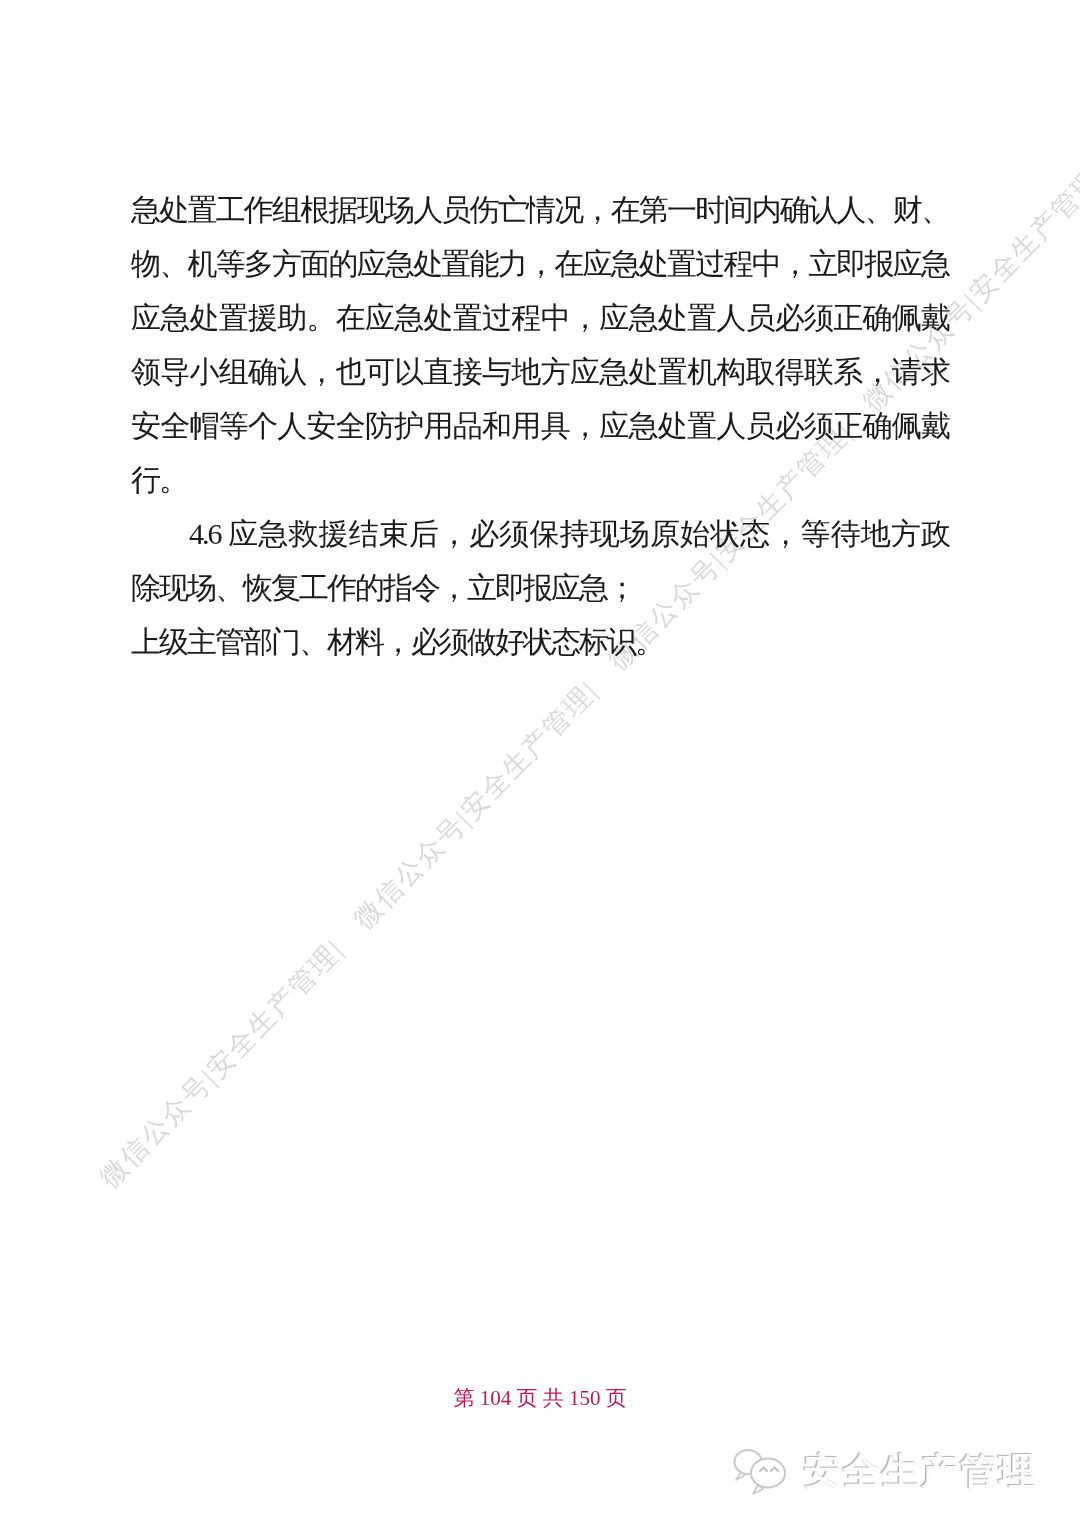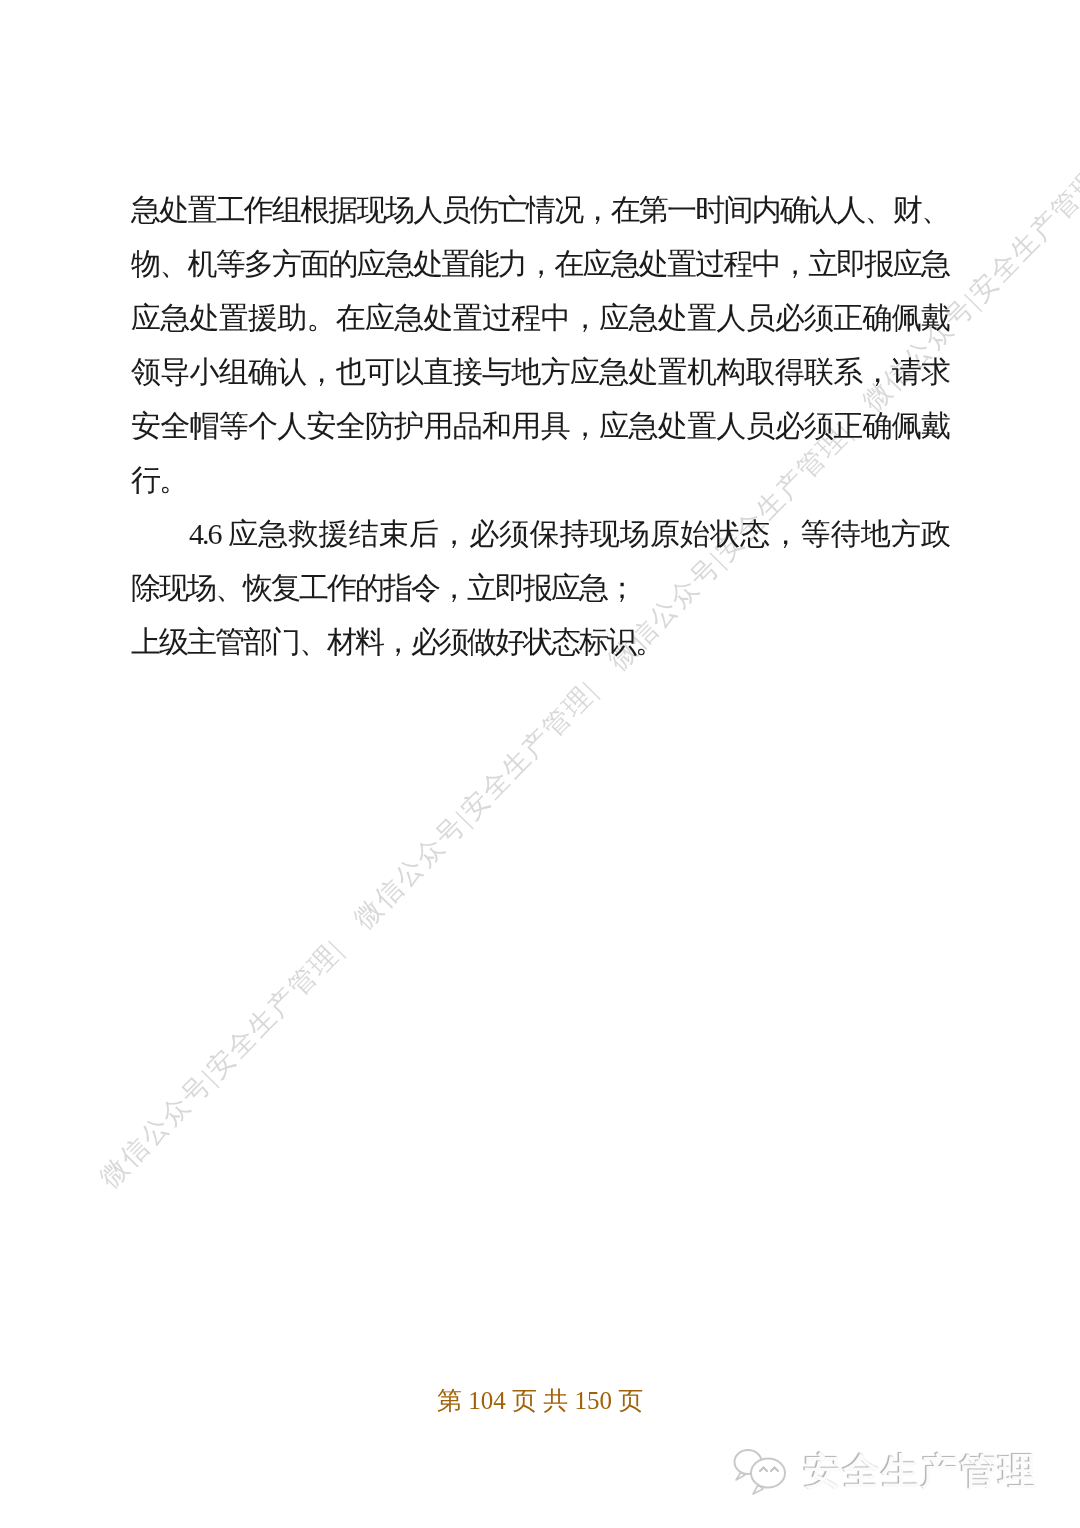--- a/index.html
+++ b/index.html
@@ -35,22 +35,22 @@
   }
   .line { text-align:justify; text-align-last:justify; }
   .line.last { text-align-last:left; }
   .line.indent { text-indent:58px; }
   
   .pagenum {
     position:absolute;
     left:0; top:1384px;
     width:100%;
     text-align:center;
-    font-size:25px;
-    color:#a16207;
+    font-size:21px;
+    color:#be185d;
   }
   
   .brand {
     position:absolute;
     right:42px; top:1446px;
     display:flex;
     align-items:center;
     gap:10px;
     font-family:"Liberation Sans","DejaVu Sans",sans-serif;
   }

